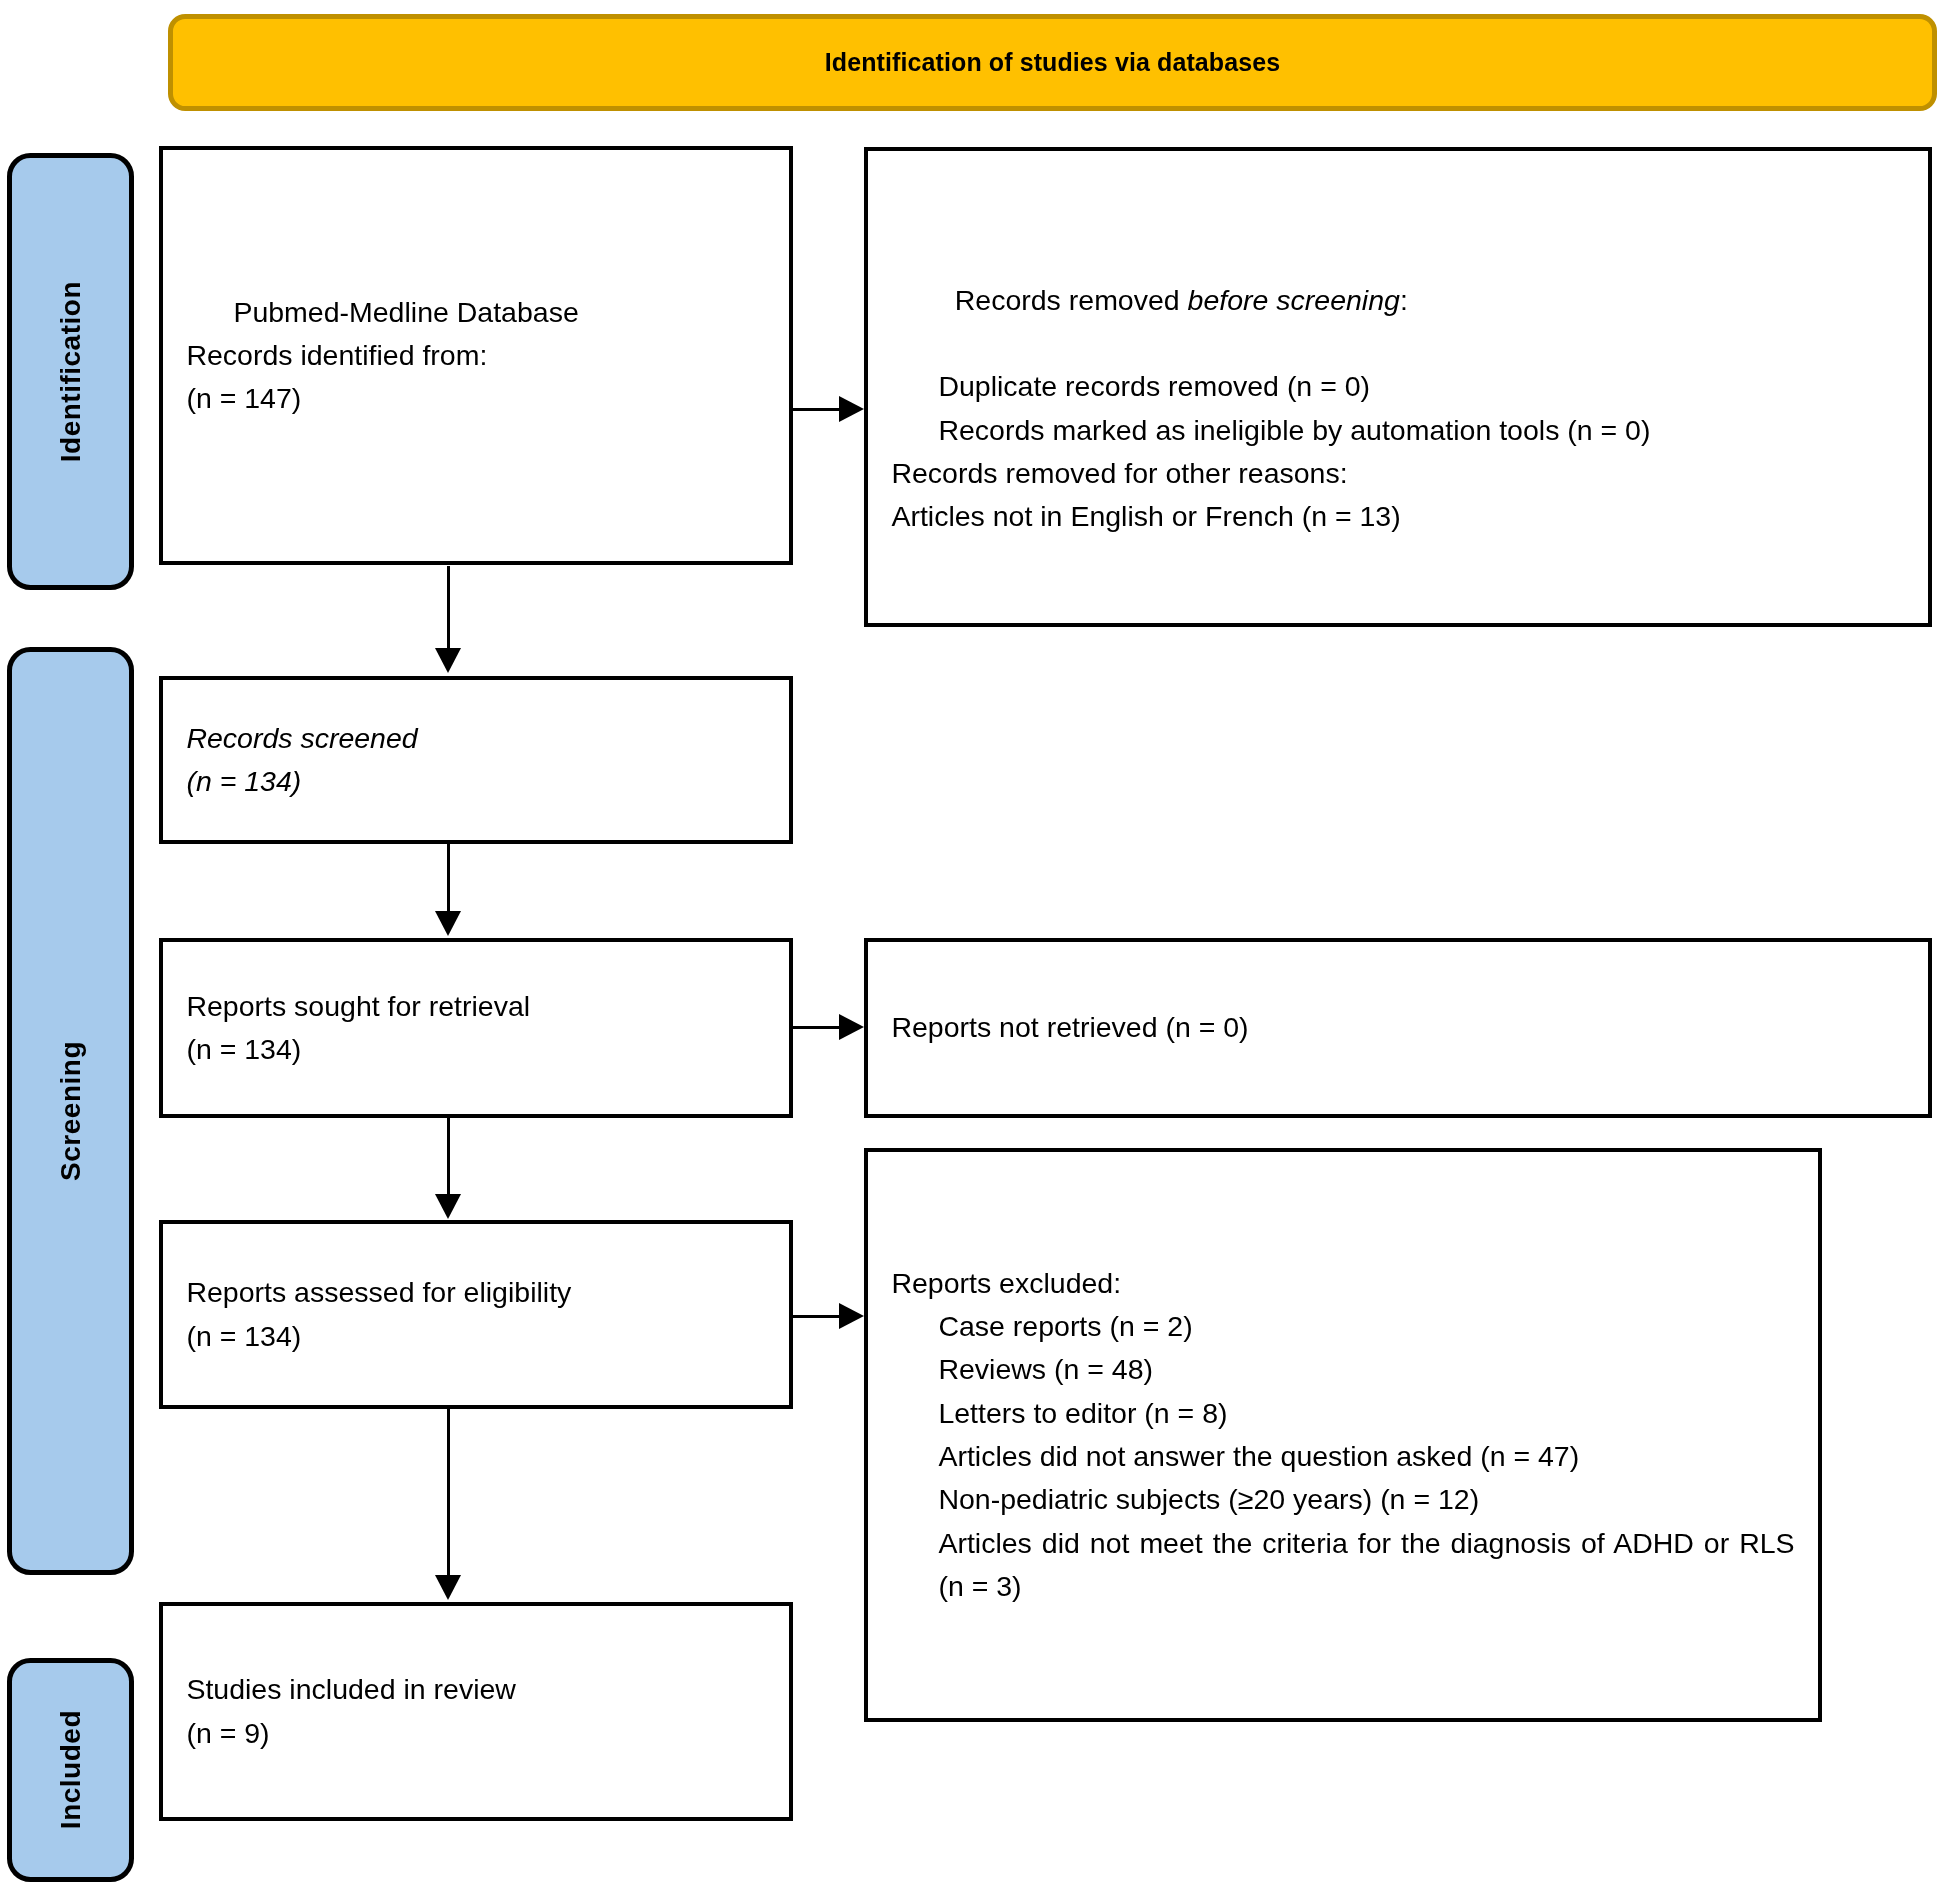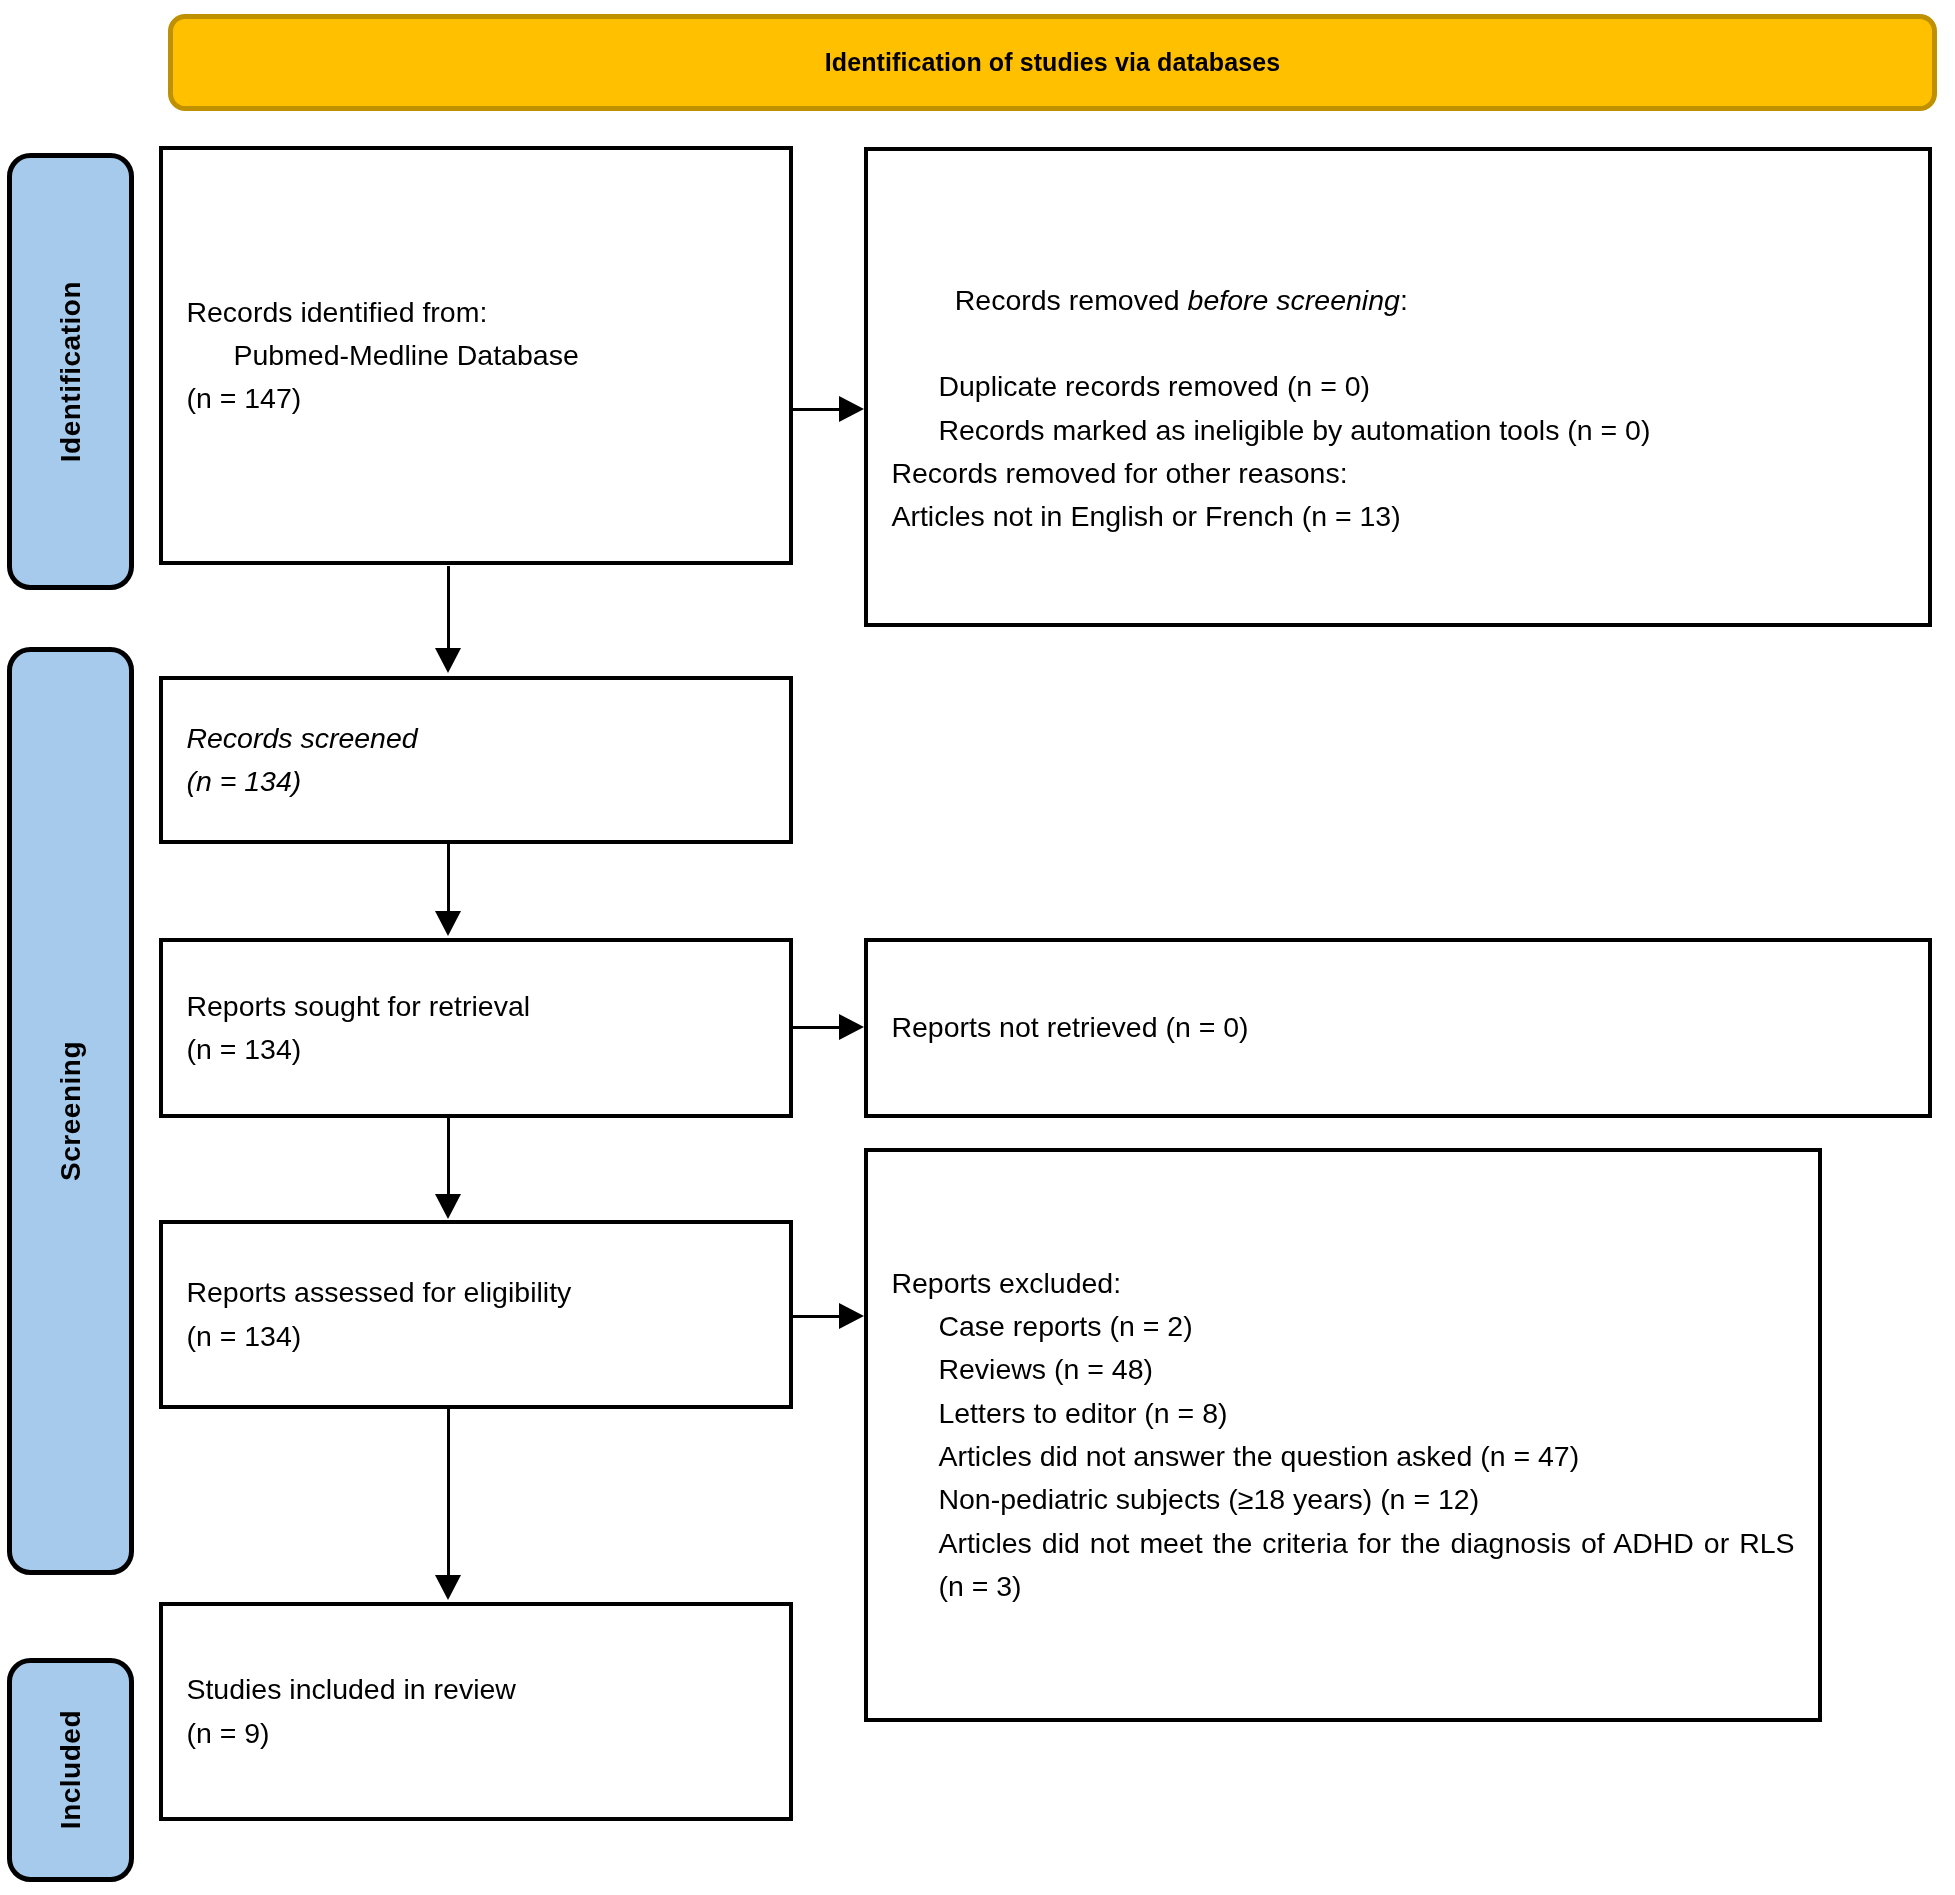--- a/index.html
+++ b/index.html
@@ -119,22 +119,22 @@
   <div class="abs rail" style="left:7.1px; top:647px; width:127px; height:928px;">
     <span class="rail-label">Screening</span>
   </div>
 
   <div class="abs rail" style="left:7.1px; top:1658px; width:127px; height:224px;">
     <span class="rail-label">Included</span>
   </div>
 
   <div class="abs box" style="left:159px; top:146px; width:634px; height:419px;">
     <div class="box-inner">
+      <div class="line indent">Pubmed-Medline Database</div>
       <div class="line">Records identified from:</div>
-      <div class="line indent">Pubmed-Medline Database</div>
       <div class="line">(n = 147)</div>
     </div>
   </div>
 
   <div class="abs box" style="left:864px; top:147px; width:1068px; height:480px;">
     <div class="box-inner">
       <div class="line">
         <span>Records removed </span><em>before screening</em><span>:</span>
       </div>
       <div class="line indent">Duplicate records removed (n = 0)</div>
@@ -186,21 +186,21 @@
     </div>
   </div>
 
   <div class="abs box" style="left:864px; top:1148px; width:958px; height:574px;">
     <div class="box-inner">
       <div class="line">Reports excluded:</div>
       <div class="line indent">Case reports (n = 2)</div>
       <div class="line indent">Reviews (n = 48)</div>
       <div class="line indent">Letters to editor (n = 8)</div>
       <div class="line indent">Articles did not answer the question asked (n = 47)</div>
-      <div class="line indent">Non-pediatric subjects (≥18 years) (n = 12)</div>
+      <div class="line indent">Non-pediatric subjects (≥20 years) (n = 12)</div>
       <div class="line justify">Articles did not meet the criteria for the diagnosis of ADHD or RLS (n = 3)</div>
     </div>
   </div>
 
   <div class="abs h-line" style="left:793px; top:1315px; width:47px;"></div>
   <div class="abs arrow-right" style="left:839px; top:1303px;"></div>
 
   <div class="abs v-line" style="left:447px; top:1409px; height:168px;"></div>
   <div class="abs arrow-down" style="left:435px; top:1575px;"></div>
 

